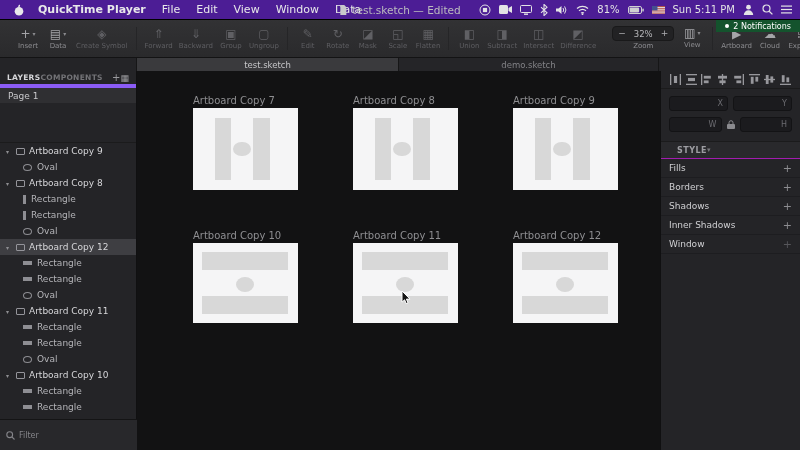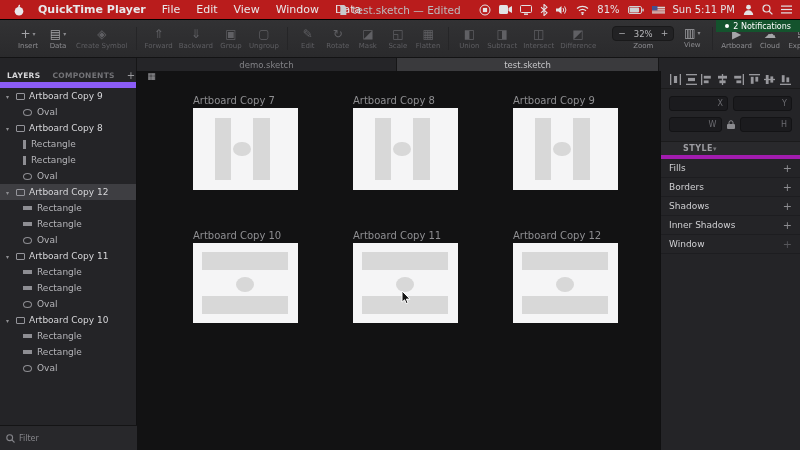--- a/index.html
+++ b/index.html
@@ -1,20 +1,20 @@
 <!DOCTYPE html>
 <html><head>
 <meta charset="utf-8">
 <style>
 *{margin:0;padding:0;box-sizing:border-box}
 html,body{width:800px;height:450px;overflow:hidden}
 body{position:relative;background:#161617;font-family:"DejaVu Sans","Liberation Sans",sans-serif;color:#ddd;-webkit-font-smoothing:antialiased}
 
 
-.menubar{position:absolute;top:0;left:0;width:800px;height:20px;background:#b91c1c;border-bottom:1px solid #000;display:flex;align-items:center;padding:0 8px;font-size:11px;color:#e8e8ea;z-index:20}
+.menubar{position:absolute;top:0;left:0;width:800px;height:20px;background:#4c1d95;border-bottom:1px solid #000;display:flex;align-items:center;padding:0 8px;font-size:11px;color:#e8e8ea;z-index:20}
 .apple{display:flex;align-items:center;padding:0 6px}
 .appname{font-weight:bold;padding:0 8px;white-space:nowrap}
 .mitem{padding:0 8px;white-space:nowrap}
 .mb-title{position:absolute;left:50%;transform:translateX(-50%);display:flex;align-items:center;gap:5px;color:#bbbbbe;font-size:10.5px;white-space:nowrap}
 .mb-right{margin-left:auto;display:flex;align-items:center;gap:8px;font-size:10px;color:#e3e3e5}
 .micon{display:flex;align-items:center}
 .notif{position:absolute;top:20px;right:0;height:12px;background:#14532d;display:flex;align-items:center;gap:4px;padding:0 9px;font-size:8px;color:#fff;z-index:19}
 .notif-dot{width:4px;height:4px;border-radius:50%;background:#fff}
 
 
@@ -35,40 +35,40 @@
 
 .tabbar{position:absolute;top:58px;left:0;width:800px;height:13px;background:#202022;display:flex;z-index:17}
 .tab-spacer-l{width:137px;background:#242427;border-right:1px solid #161617}
 .tab{display:flex;align-items:center;justify-content:center;font-size:8.5px;border-right:1px solid #161617}
 .tab.active{width:262px;background:#3a3a3d;color:#c6c6c9}
 .tab.inactive{width:260px;background:#252528;color:#828286}
 .tab-spacer-r{flex:1;background:#242427}
 
 
 .sidebar{position:absolute;top:71px;left:0;width:137px;height:366px;background:#242427;border-right:1px solid #101011;display:flex;flex-direction:column;z-index:16}
-.sb-head{height:17px;display:flex;gap:12px;padding:0 7px;border-bottom:6px solid #8b5cf6}
+.sb-head{height:17px;display:flex;align-items:center;gap:0;padding:0 7px;border-bottom:4px solid #8b5cf6}
 .sb-tab{font-size:7.5px;font-weight:bold;letter-spacing:.3px}
 .sb-tab.active{color:#d8d8db}
 .sb-tab.inactive{color:#737377}
 .sb-plus{margin-left:auto;font-size:10px;color:#9a9a9e;line-height:10px}
 .sb-grid{font-size:9px;color:#9a9a9e;line-height:10px}
 .pages{height:55px;border-bottom:1px solid #1b1b1c}
 .page-row{height:15px;display:flex;align-items:center;padding:0 8px;background:#2f2f32;color:#c9c9cc;font-size:9px}
 .layers{flex:1;overflow:hidden}
 .lrow{height:16px;display:flex;align-items:center;padding:0 6px;font-size:9px;color:#b4b4b8;white-space:nowrap}
 .lrow.head{color:#d6d6d9}
 .lrow.selected{background:#3e3e42}
 .dis{font-size:6px;color:#8d8d91;width:9px}
 .ab-icon{width:9px;height:7px;border:1px solid #94949a;border-radius:1px;margin:0 4px 0 1px;flex:none}
 .lrow.child{padding-left:23px}
 .shape-i{margin-right:5px;flex:none}
 .shape-i.rect-v{width:3px;height:9px;background:#8e8e93}
 .shape-i.rect-h{width:9px;height:4px;background:#8e8e93}
 .shape-i.oval{width:9px;height:7px;border:1px solid #8e8e93;border-radius:50%}
-.filterbar{position:absolute;left:0;bottom:0;width:137px;height:25px;background:#28282b;border-top:1px solid #141415;display:flex;align-items:center;gap:4px;padding:0 6px;font-size:8px;color:#85858a;z-index:16}
+.filterbar{position:absolute;left:0;bottom:0;width:137px;height:31px;background:#28282b;border-top:1px solid #141415;display:flex;align-items:center;gap:4px;padding:0 6px;font-size:8px;color:#85858a;z-index:16}
 
 
 .canvas{position:absolute;top:71px;left:137px;width:523px;height:379px;background:#121213;overflow:hidden;z-index:10}
 .artboard-title{position:absolute;font-size:10px;color:#8e8e91;white-space:nowrap}
 .artboard{position:absolute;width:105px;background:#f5f5f6}
 .shape{position:absolute;background:#d8d8d8}
 .vertical .rv1{left:21%;top:12%;width:15%;height:76%}
 .vertical .ov{left:38.5%;top:41%;width:17%;height:18%;border-radius:50%}
 .vertical .rv2{left:57.5%;top:12%;width:16%;height:76%}
 .horizontal .rh1{left:8.5%;top:11%;width:82%;height:23%}
@@ -77,21 +77,21 @@
 .cursor{position:absolute;left:264px;top:219px;z-index:12}
 
 
 .inspector{position:absolute;top:71px;left:660px;width:140px;height:379px;background:#242427;border-left:1px solid #101011;z-index:16}
 .align-row{height:18px;display:flex;align-items:center;justify-content:space-between;padding:0 9px;border-bottom:1px solid #1b1b1c}
 .fields{padding:7px 8px 9px;border-bottom:1px solid #1b1b1c;display:flex;flex-direction:column;gap:6px}
 .frow{display:flex;align-items:center;gap:5px}
 .field{flex:1;height:15px;background:#1b1b1e;border:1px solid #131315;border-radius:3px;display:flex;align-items:center;padding:0 4px}
 .fval{flex:1;font-size:9px;color:#cfcfd2}
 .flab{font-size:8px;color:#6b6b70}
-.style-head{height:17px;display:flex;align-items:center;padding:0 22px;border-bottom:4px solid #a21caf;background:#29292c}
+.style-head{height:17px;display:flex;align-items:center;padding:0 16px;border-bottom:1px solid #a21caf;background:#29292c}
 .style-title{font-size:8px;font-weight:bold;letter-spacing:.5px;color:#9d9da2}
 .style-chev{font-size:7px;color:#77777b}
 .sec{height:19px;display:flex;align-items:center;justify-content:space-between;padding:0 8px;border-bottom:1px solid #1d1d20}
 .slabel{font-size:9px;font-weight:normal;color:#d0d0d3}
 .plus{font-size:11px;color:#8c8c90;line-height:11px}
 .sec.dim .plus{color:#56565a}
 </style>
 </head>
 <body>
 
@@ -348,31 +348,34 @@
       <span class="ticon">
           <span>⇪</span>
         </span>
       <span class="tlabel">Export</span>
     </div>
   </div>
 </div>
 
 <div class="tabbar">
   <div class="tab-spacer-l"></div>
+  <div class="tab active">test.sketch</div>
   <div class="tab inactive">demo.sketch</div>
-  <div class="tab active">test.sketch</div>
   <div class="tab-spacer-r"></div>
 </div>
 
 <div class="sidebar">
   <div class="sb-head">
     <span class="sb-tab active">LAYERS</span>
     <span class="sb-tab inactive">COMPONENTS</span>
     <span class="sb-plus">+</span>
     <span class="sb-grid">▦</span>
+  </div>
+  <div class="pages">
+    <div class="page-row">Page 1</div>
   </div>
   <div class="layers">
 
     <div class="lrow head">
       <span class="dis">▾</span>
       <span class="ab-icon"></span>
       <span>Artboard Copy 9</span>
     </div>
     <div class="lrow child">
       <span class="shape-i oval"></span>

